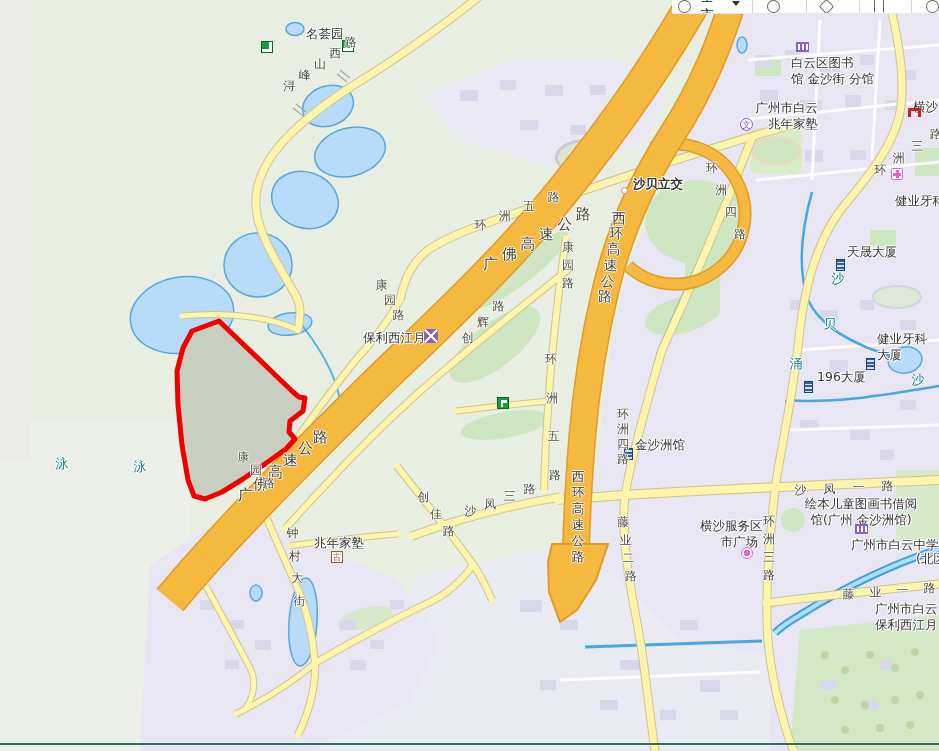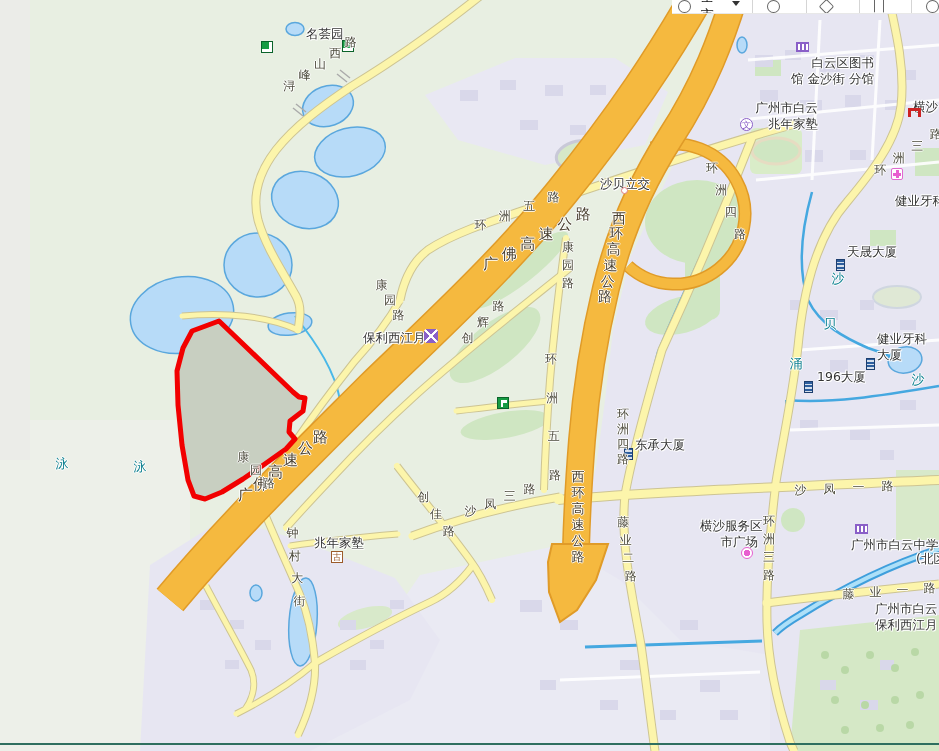--- a/index.html
+++ b/index.html
@@ -243,21 +243,21 @@
         <path d="M340,70 L350,78"></path>
     </g>
     <line x1="0" y1="744" x2="939" y2="744" stroke="#2f6f5f" stroke-width="2"></line>
     <polygon fill="#c8cfc1" stroke-width="5" stroke-linejoin="round" points="219,321 293,392 299,397 305,398 303,411 290,421 289,432 295,439 286,449 262,466 243,479 222,492 205,499 194,496 188,480 182,445 178,405 177,371 183,348 192,331" stroke="#f20000"></polygon>
   </svg>
 
   <div id="labels">
       <div class="poi" style="left: 306px; top: 26px;">
         <div>名荟园</div>
       </div>
-      <div class="poi" style="left: 791px; top: 55px; text-align: right;">
+      <div class="poi" style="left: 791px; top: 55px;">
         <div>白云区图书</div>
         <div>馆 金沙街 分馆</div>
       </div>
       <div class="poi" style="left: 742px; top: 100px; width: 76px; text-align: right;">
         <div>广州市白云</div>
         <div>兆年家塾</div>
       </div>
       <div class="poi" style="left: 913px; top: 99px;">
         <div>横沙</div>
       </div>
@@ -268,34 +268,38 @@
         <div>天晟大厦</div>
       </div>
       <div class="poi" style="left: 877px; top: 331px;">
         <div>健业牙科</div>
         <div>大厦</div>
       </div>
       <div class="poi" style="left: 817px; top: 369px;">
         <div>196大厦</div>
       </div>
       <div class="poi" style="left: 635px; top: 437px;">
-        <div>东承大厦</div>
+        <div>金沙洲馆</div>
       </div>
       <div class="poi" style="left: 363px; top: 330px;">
         <div>保利西江月</div>
       </div>
-      <div class="poi" style="left: 600px; top: 176px;">
+      <div class="poi" style="left: 633px; top: 176px; font-weight: bold;">
         <div>沙贝立交</div>
       </div>
       <div class="poi" style="left: 314px; top: 535px;">
         <div>兆年家塾</div>
       </div>
       <div class="poi" style="left: 700px; top: 518px; width: 58px; text-align: right;">
         <div>横沙服务区</div>
         <div>市广场</div>
+      </div>
+      <div class="poi" style="left: 793px; top: 496px; width: 136px; text-align: center;">
+        <div>绘本儿童图画书借阅</div>
+        <div>馆(广州 金沙洲馆)</div>
       </div>
       <div class="poi" style="left: 851px; top: 537px;">
         <div>广州市白云中学</div>
       </div>
       <div class="poi" style="left: 916px; top: 551px;">
         <div>(北区</div>
       </div>
       <div class="poi" style="left: 875px; top: 601px;">
         <div>广州市白云</div>
         <div>保利西江月</div>

